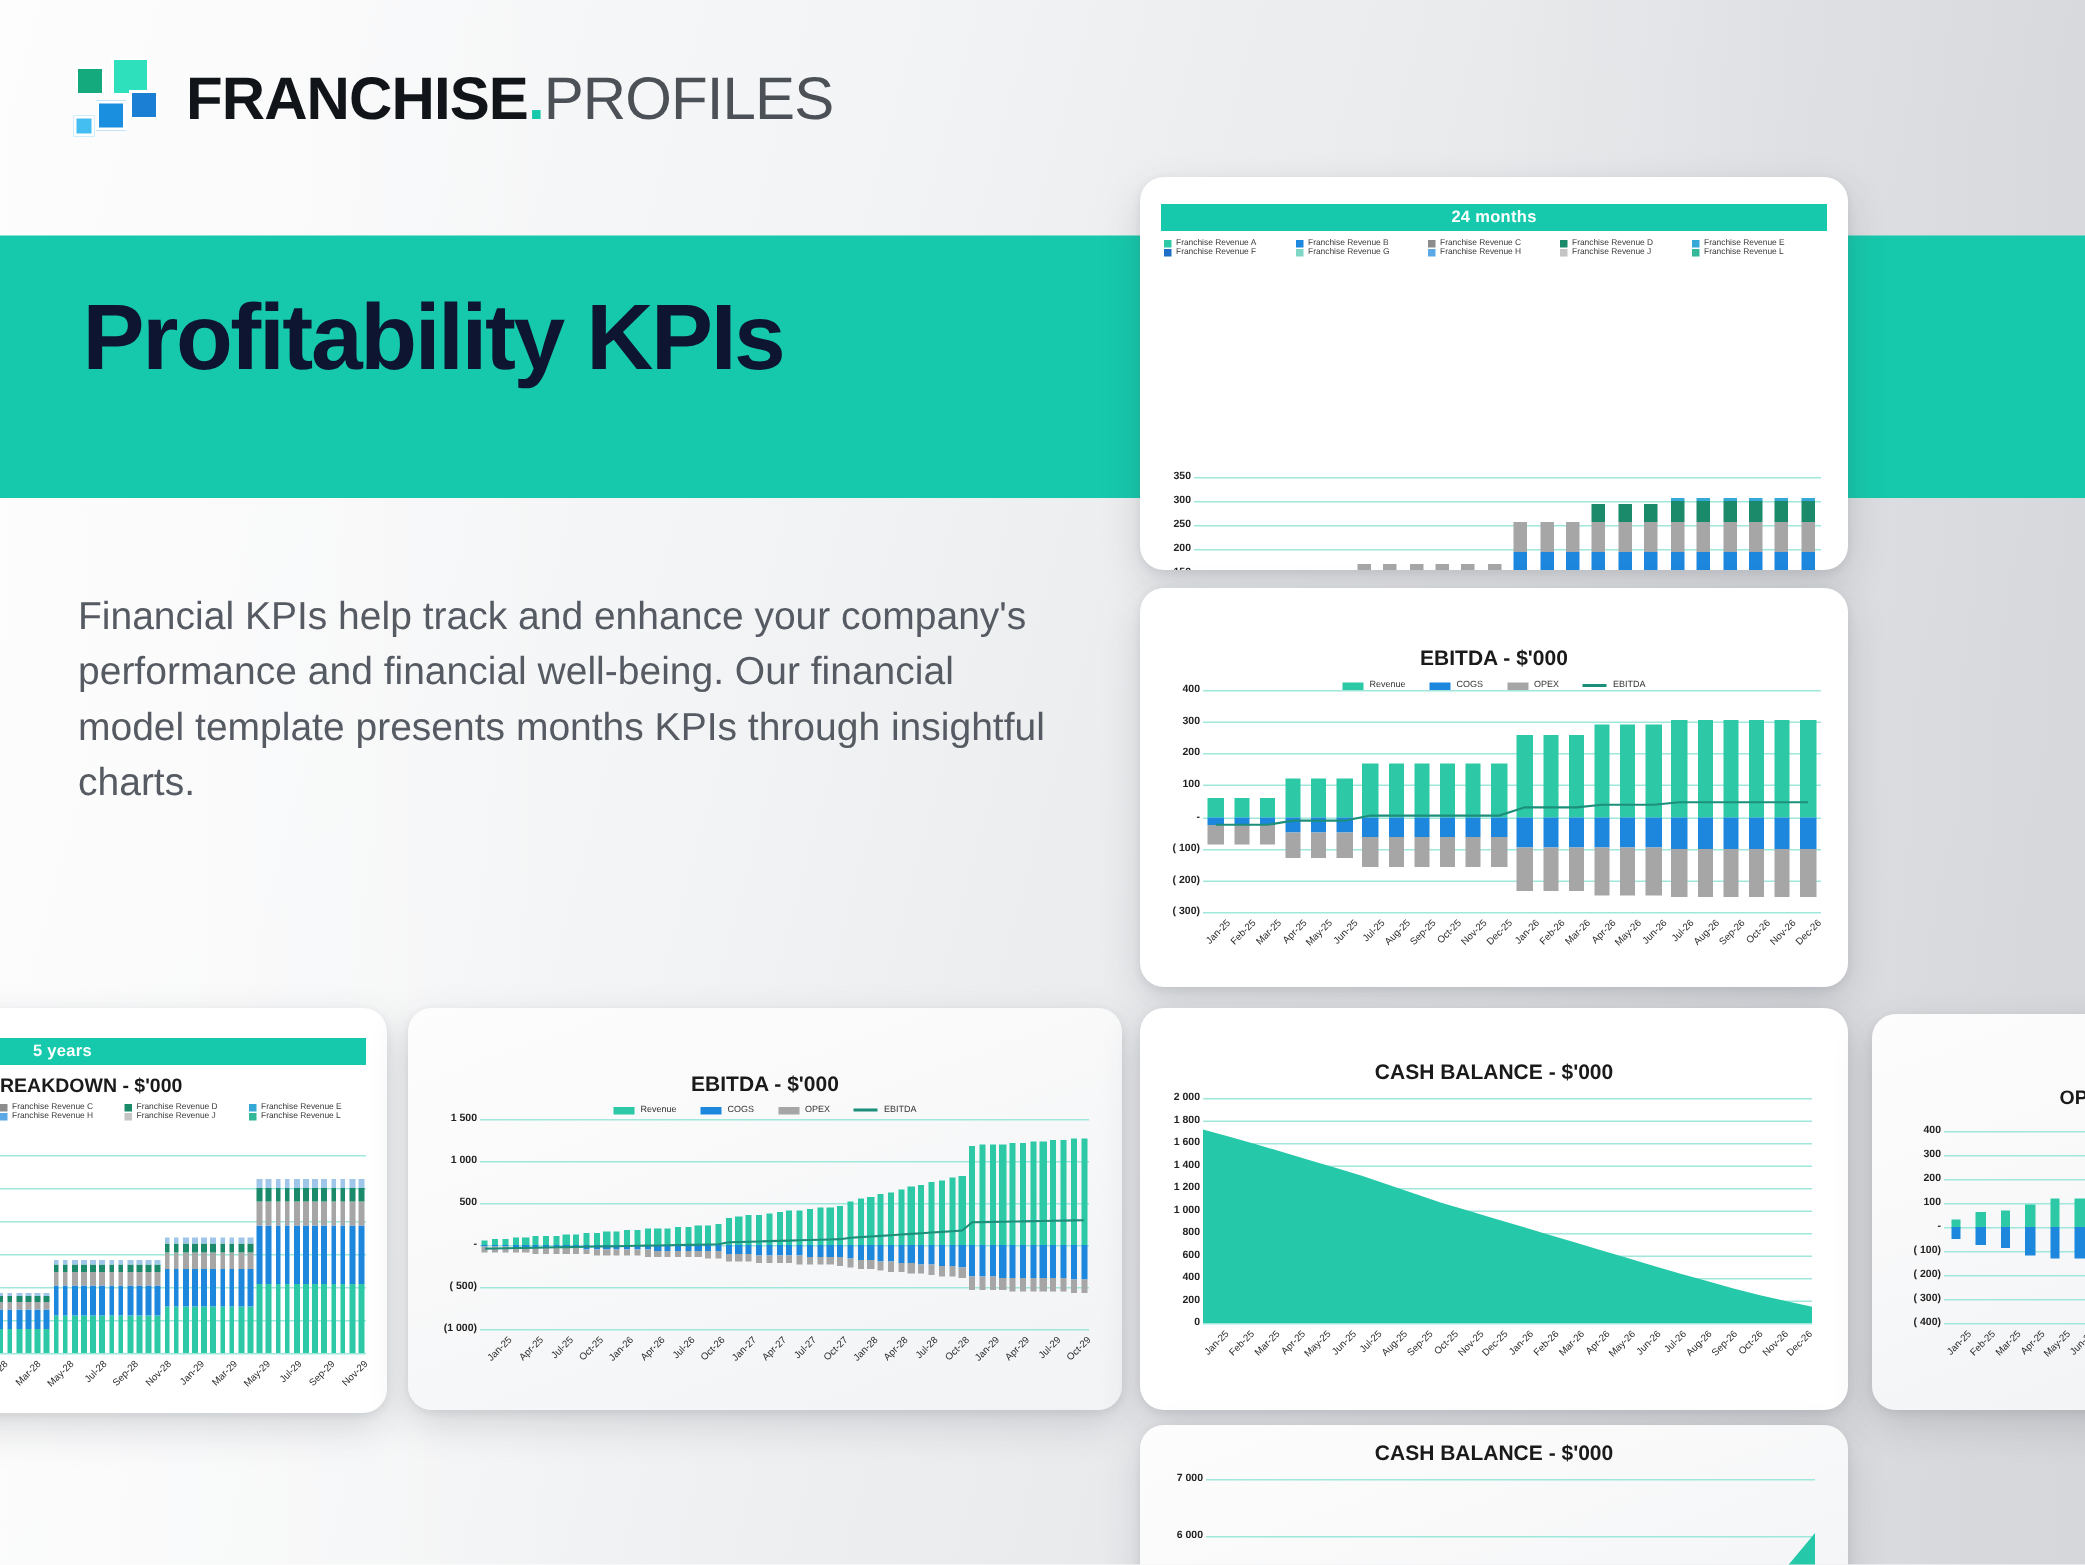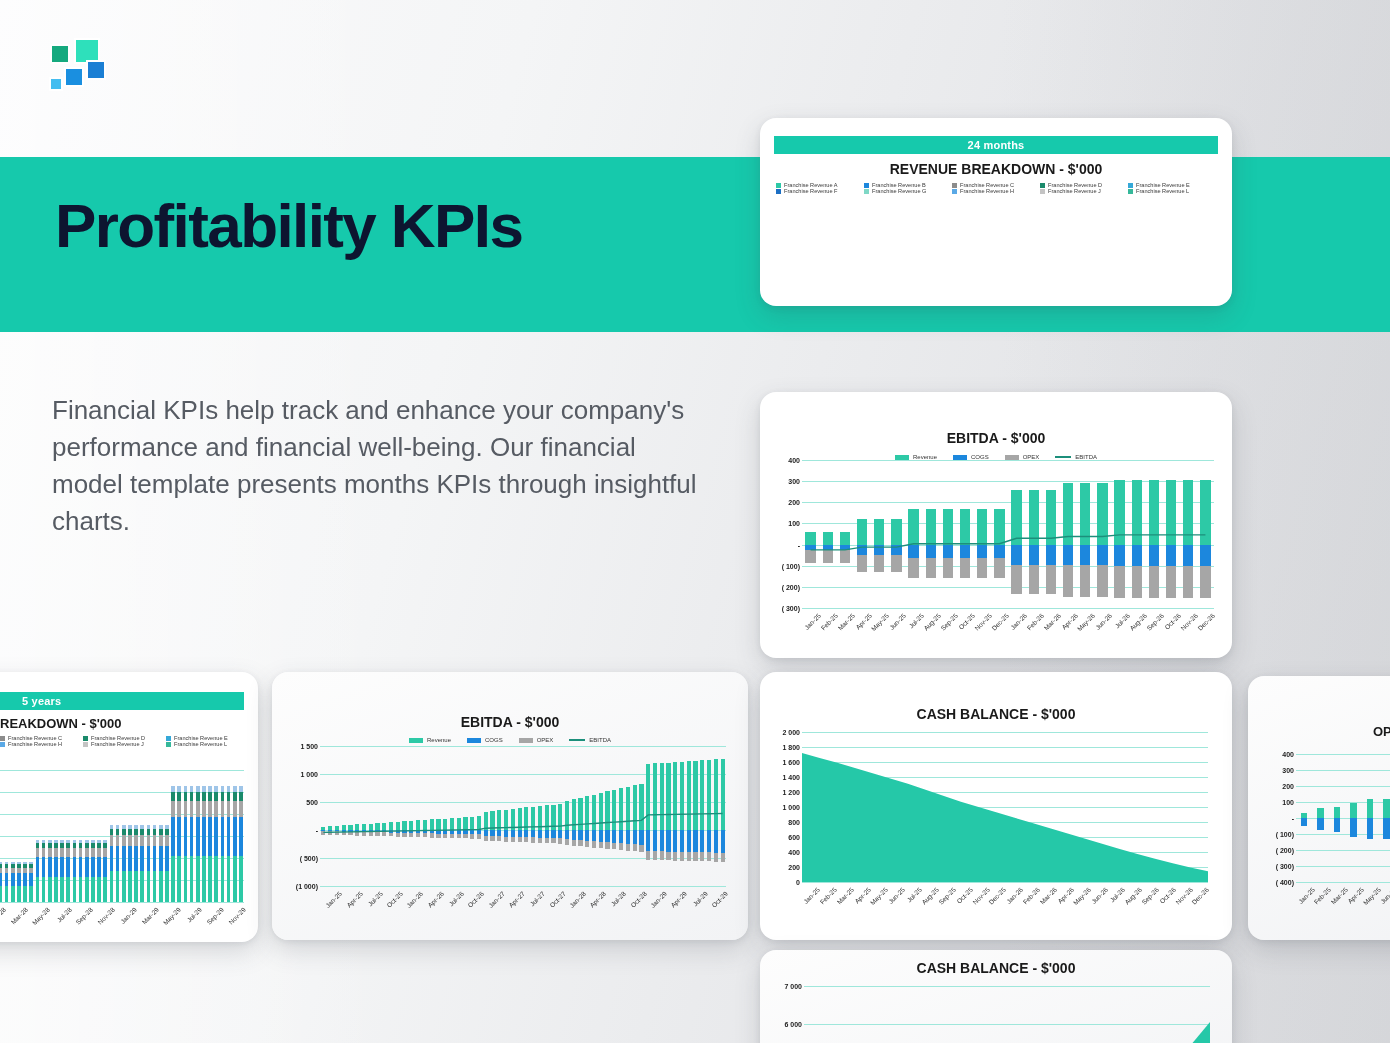--- a/index.html
+++ b/index.html
@@ -72,33 +72,33 @@
 <div class="sheen"></div>
 
 <div class="logo">
   <span class="logo-mark">
     <i class="sq1"></i>
       <i class="sq2"></i>
       <i class="sq3"></i>
       <i class="sq4"></i>
       <i class="sq5"></i>
   </span>
+  <span class="logo-text"><span class="b">FRANCHISE</span><span class="dot">.</span><span class="l">PROFILES</span></span>
 </div>
 
 <div class="band">
   <h1>Profitability KPIs</h1>
 </div>
 
 <p class="copy">Financial KPIs help track and enhance your company's performance and financial well-being. Our financial model template presents months KPIs through insightful charts.</p>
 
-<div class="card" style="left:760px;top:118px;width:472px;height:188px;">
+<div class="card" style="left:760px;top:118px;width:472px;height:262px;">
   <div style="padding:18px 14px 0 14px;">
     <div class="ribbon">24 months</div>
   </div>
-  <div class="ctitle" style="font-size:14px;margin-top:7px;">REVENUE BREAKDOWN - $'000</div>
 
   <div class="legend" style="width:440px;margin:5px auto 0;">
     <div class="li" style="width:88px">
         <span class="sw" style="background:#2dc9a6"></span>
         <span>Franchise Revenue A</span>
       </div>
     <div class="li" style="width:88px">
         <span class="sw" style="background:#1c87dd"></span>
         <span>Franchise Revenue B</span>
       </div>

